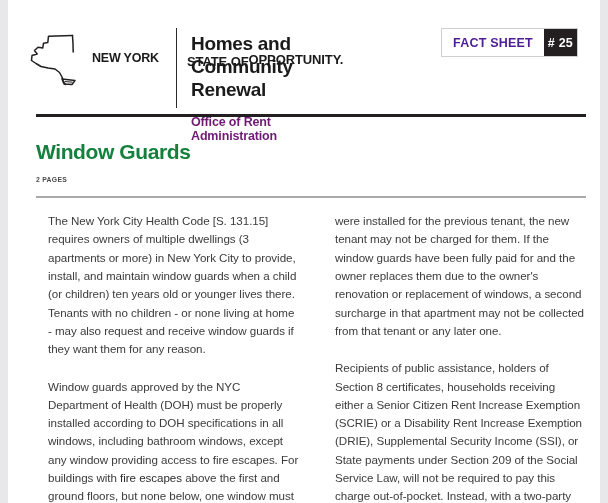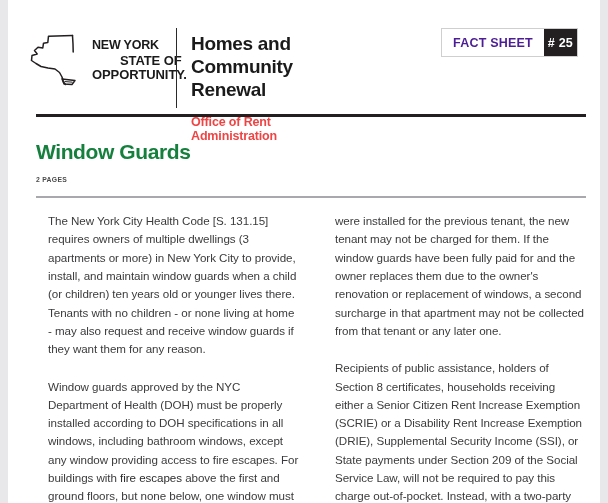--- a/index.html
+++ b/index.html
@@ -49,21 +49,21 @@
   }
 
   .ny-shape {
     width: 62px;
     height: 56px;
     display: block;
   }
 
   .ny-words {
     display: flex;
-    flex-direction: column;
+    flex-direction: row;
     justify-content: flex-start;
     line-height: 1;
   }
   .ny-line1 {
     font-size: 12.5px;
     font-weight: bold;
     letter-spacing: -0.2px;
     color: #1a1a1a;
     white-space: nowrap;
   }
@@ -102,21 +102,21 @@
   .agency-name {
     font-size: 19px;
     font-weight: bold;
     color: #1a1a1a;
     line-height: 1.22;
     letter-spacing: -0.3px;
   }
   .agency-office {
     font-size: 12.5px;
     font-weight: bold;
-    color: #ef4444;
+    color: #701a75;
     margin-top: 13px;
     letter-spacing: -0.15px;
   }
 
   
   .factsheet {
     position: absolute;
     right: 22px;
     top: 28px;
     display: flex;

